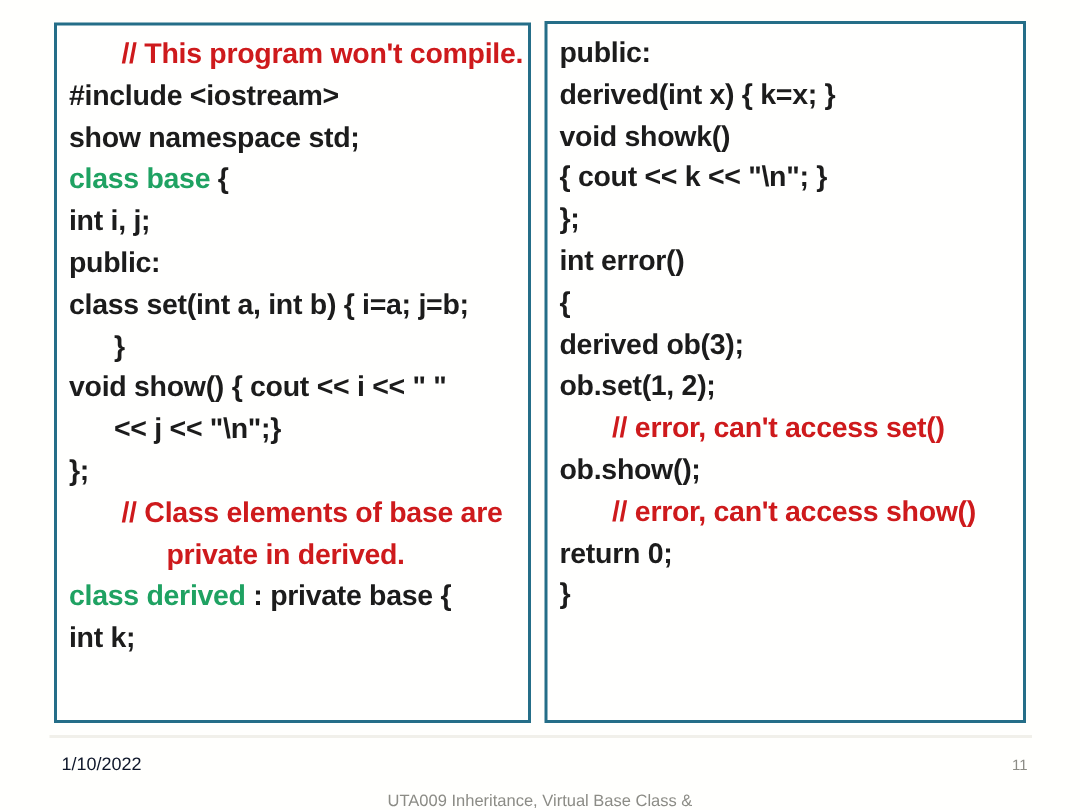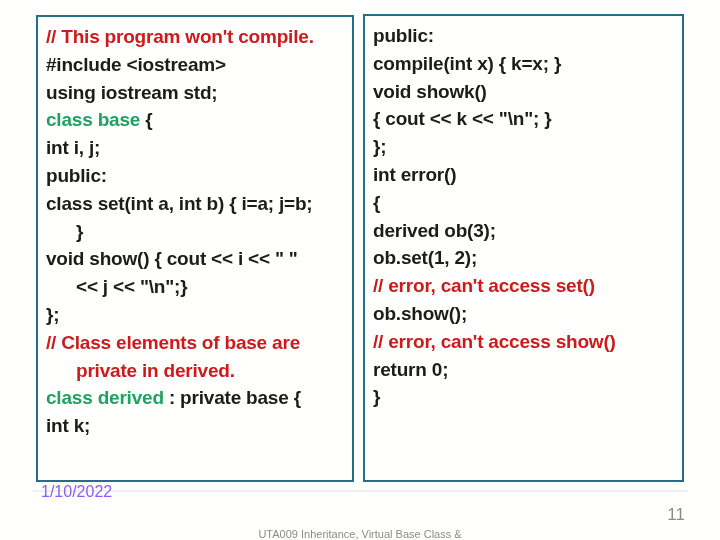--- a/index.html
+++ b/index.html
@@ -25,79 +25,79 @@
   .code-box.left  { left: 36px;  top: 15px; width: 318px; height: 467px; }
   .code-box.right { left: 363px; top: 14px; width: 321px; height: 468px; }
   .code-line {
     font-weight: bold;
     font-size: 19px;
     line-height: 27.8px;
     letter-spacing: -0.2px;
     white-space: pre;
   }
   .code-line.indent { padding-left: 30px; }
-  .c-red   { color: var(--red, #CE1A1C); }
+  .c-red   { color: var(--red, #CE1A1C); margin-left: 35px; }
   .c-green { color: var(--green, #1FA262); }
   .c-black { color: var(--black, #1C1C1C); }
   .under-line {
     position: absolute;
     left: 33px; top: 490px;
     width: 655px; height: 2px;
     background: #F1F0EA;
   }
   .footer-date {
     position: absolute;
-    left: 41px; top: 483px;
-    font-size: 16px;
-    color: #8b5cf6;
+    left: 41px; top: 502px;
+    font-size: 12px;
+    color: #0f172a;
   }
   .footer-title {
     position: absolute;
     left: 160px; top: 528px;
     width: 400px;
     text-align: center;
     font-size: 11px;
     line-height: 13.5px;
     color: #8C8C86;
   }
   .slide-number {
     position: absolute;
     left: 655px; top: 505px;
     width: 30px;
     text-align: right;
-    font-size: 17px;
+    font-size: 10px;
     color: #8C8C86;
   }
 </style>
 </head>
 <body>
 
 <div class="slide">
 
   <div class="code-box left">
       <div class="code-line"><span class="c-red">// This program won't compile.</span></div>
       <div class="code-line"><span class="c-black">#include &lt;iostream&gt;</span></div>
-      <div class="code-line"><span class="c-black">using iostream std;</span></div>
+      <div class="code-line"><span class="c-black">show namespace std;</span></div>
       <div class="code-line"><span class="c-green">class base </span><span class="c-black">{</span></div>
       <div class="code-line"><span class="c-black">int i, j;</span></div>
       <div class="code-line"><span class="c-black">public:</span></div>
       <div class="code-line"><span class="c-black">class set(int a, int b) { i=a; j=b;</span></div>
       <div class="code-line indent"><span class="c-black">}</span></div>
       <div class="code-line"><span class="c-black">void show() { cout &lt;&lt; i &lt;&lt; " "</span></div>
       <div class="code-line indent"><span class="c-black">&lt;&lt; j &lt;&lt; "\n";}</span></div>
       <div class="code-line"><span class="c-black">};</span></div>
       <div class="code-line"><span class="c-red">// Class elements of base are</span></div>
       <div class="code-line indent"><span class="c-red">private in derived.</span></div>
       <div class="code-line"><span class="c-green">class derived </span><span class="c-black">: private base {</span></div>
       <div class="code-line"><span class="c-black">int k;</span></div>
     </div>
 
   <div class="code-box right">
       <div class="code-line"><span class="c-black">public:</span></div>
-      <div class="code-line"><span class="c-black">compile(int x) { k=x; }</span></div>
+      <div class="code-line"><span class="c-black">derived(int x) { k=x; }</span></div>
       <div class="code-line"><span class="c-black">void showk()</span></div>
       <div class="code-line"><span class="c-black">{ cout &lt;&lt; k &lt;&lt; "\n"; }</span></div>
       <div class="code-line"><span class="c-black">};</span></div>
       <div class="code-line"><span class="c-black">int error()</span></div>
       <div class="code-line"><span class="c-black">{</span></div>
       <div class="code-line"><span class="c-black">derived ob(3);</span></div>
       <div class="code-line"><span class="c-black">ob.set(1, 2);</span></div>
       <div class="code-line"><span class="c-red">// error, can't access set()</span></div>
       <div class="code-line"><span class="c-black">ob.show();</span></div>
       <div class="code-line"><span class="c-red">// error, can't access show()</span></div>

